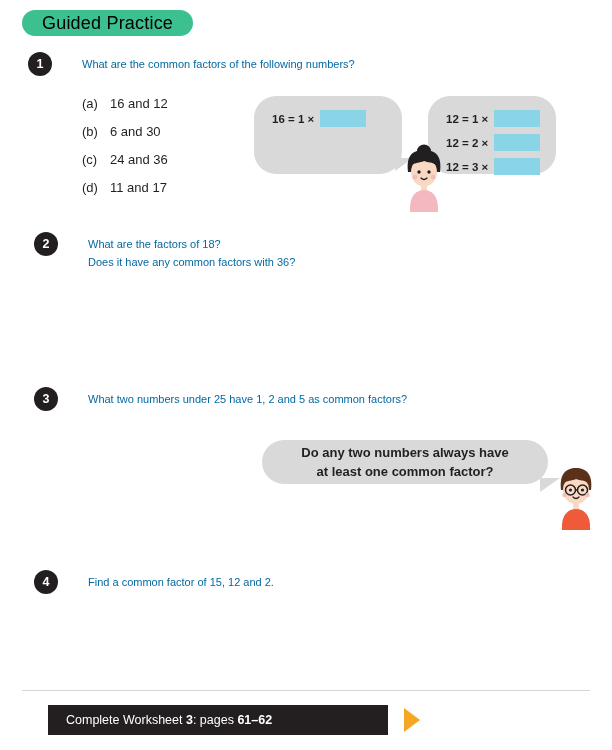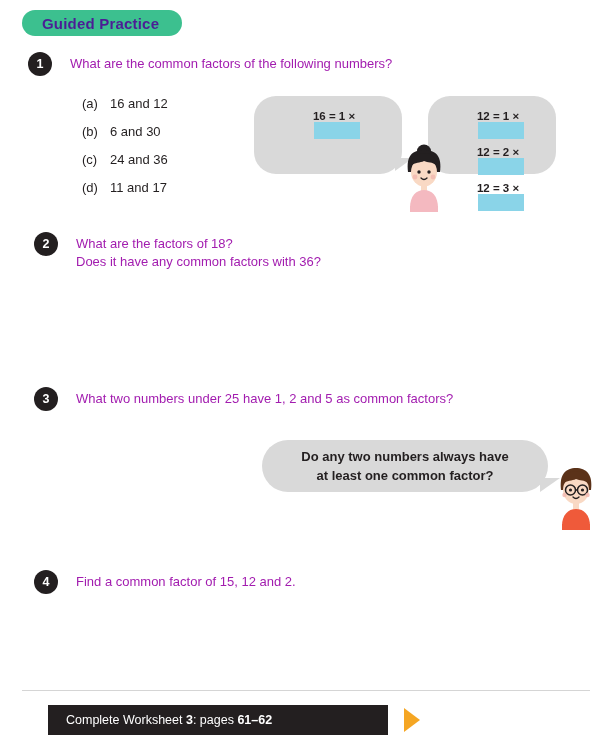--- a/index.html
+++ b/index.html
@@ -24,23 +24,23 @@
     height: 26px;
     min-width: 160px;
     background: #3cc08f;
     border-radius: 13px;
     display: flex;
     align-items: center;
     padding: 0 20px;
     box-sizing: border-box;
   }
   .header-banner .title {
-    color: #4c1d95;
-    font-size: 15px;
-    font-weight: bold;
+    color: #000000;
+    font-size: 18px;
+    font-weight: normal;
     letter-spacing: 0.2px;
   }
 
   
   .qrow {
     position: absolute;
     display: flex;
     align-items: flex-start;
   }
   .qnum {
@@ -50,25 +50,25 @@
     background: #231f20;
     color: #ffffff;
     font-size: 12.5px;
     font-weight: bold;
     display: flex;
     align-items: center;
     justify-content: center;
     flex: none;
   }
   .qtext {
-    margin-left: 18px;
-    font-size: 13px;
+    margin-left: 30px;
+    font-size: 11px;
     line-height: 18px;
     padding-top: 3px;
-    color: #a21caf;
+    color: #0369a1;
   }
   .qtext .line2 { display: block; }
 
   
   .subitems {
     position: absolute;
     left: 82px;
     top: 90px;
     font-size: 13px;
     line-height: 28px;
@@ -89,21 +89,20 @@
     border-radius: 22px;
     box-sizing: border-box;
   }
   .bubble .eqline {
     font-size: 11.5px;
     font-weight: bold;
     display: flex;
     align-items: center;
     margin-bottom: 7px;
     color: #231f20;
-    flex-direction: column;
   }
   .bubble .eqline:last-child { margin-bottom: 0; }
   .eqtext { margin-right: 6px; white-space: nowrap; }
   .blankbox {
     width: 46px;
     height: 17px;
     background: #8ad4e8;
     display: inline-block;
   }
 
@@ -136,21 +135,21 @@
     top: 158px;
     width: 0; height: 0;
     border-top: 13px solid #d9d9d9;
     border-left: 18px solid transparent;
   }
 
   #bubble-q3 {
     left: 262px;
     top: 440px;
     width: 286px;
-    height: 52px;
+    height: 44px;
     border-radius: 26px;
     display: flex;
     align-items: center;
     justify-content: center;
     text-align: center;
   }
   #bubble-q3 .btext {
     font-size: 13px;
     font-weight: bold;
     line-height: 19px;

